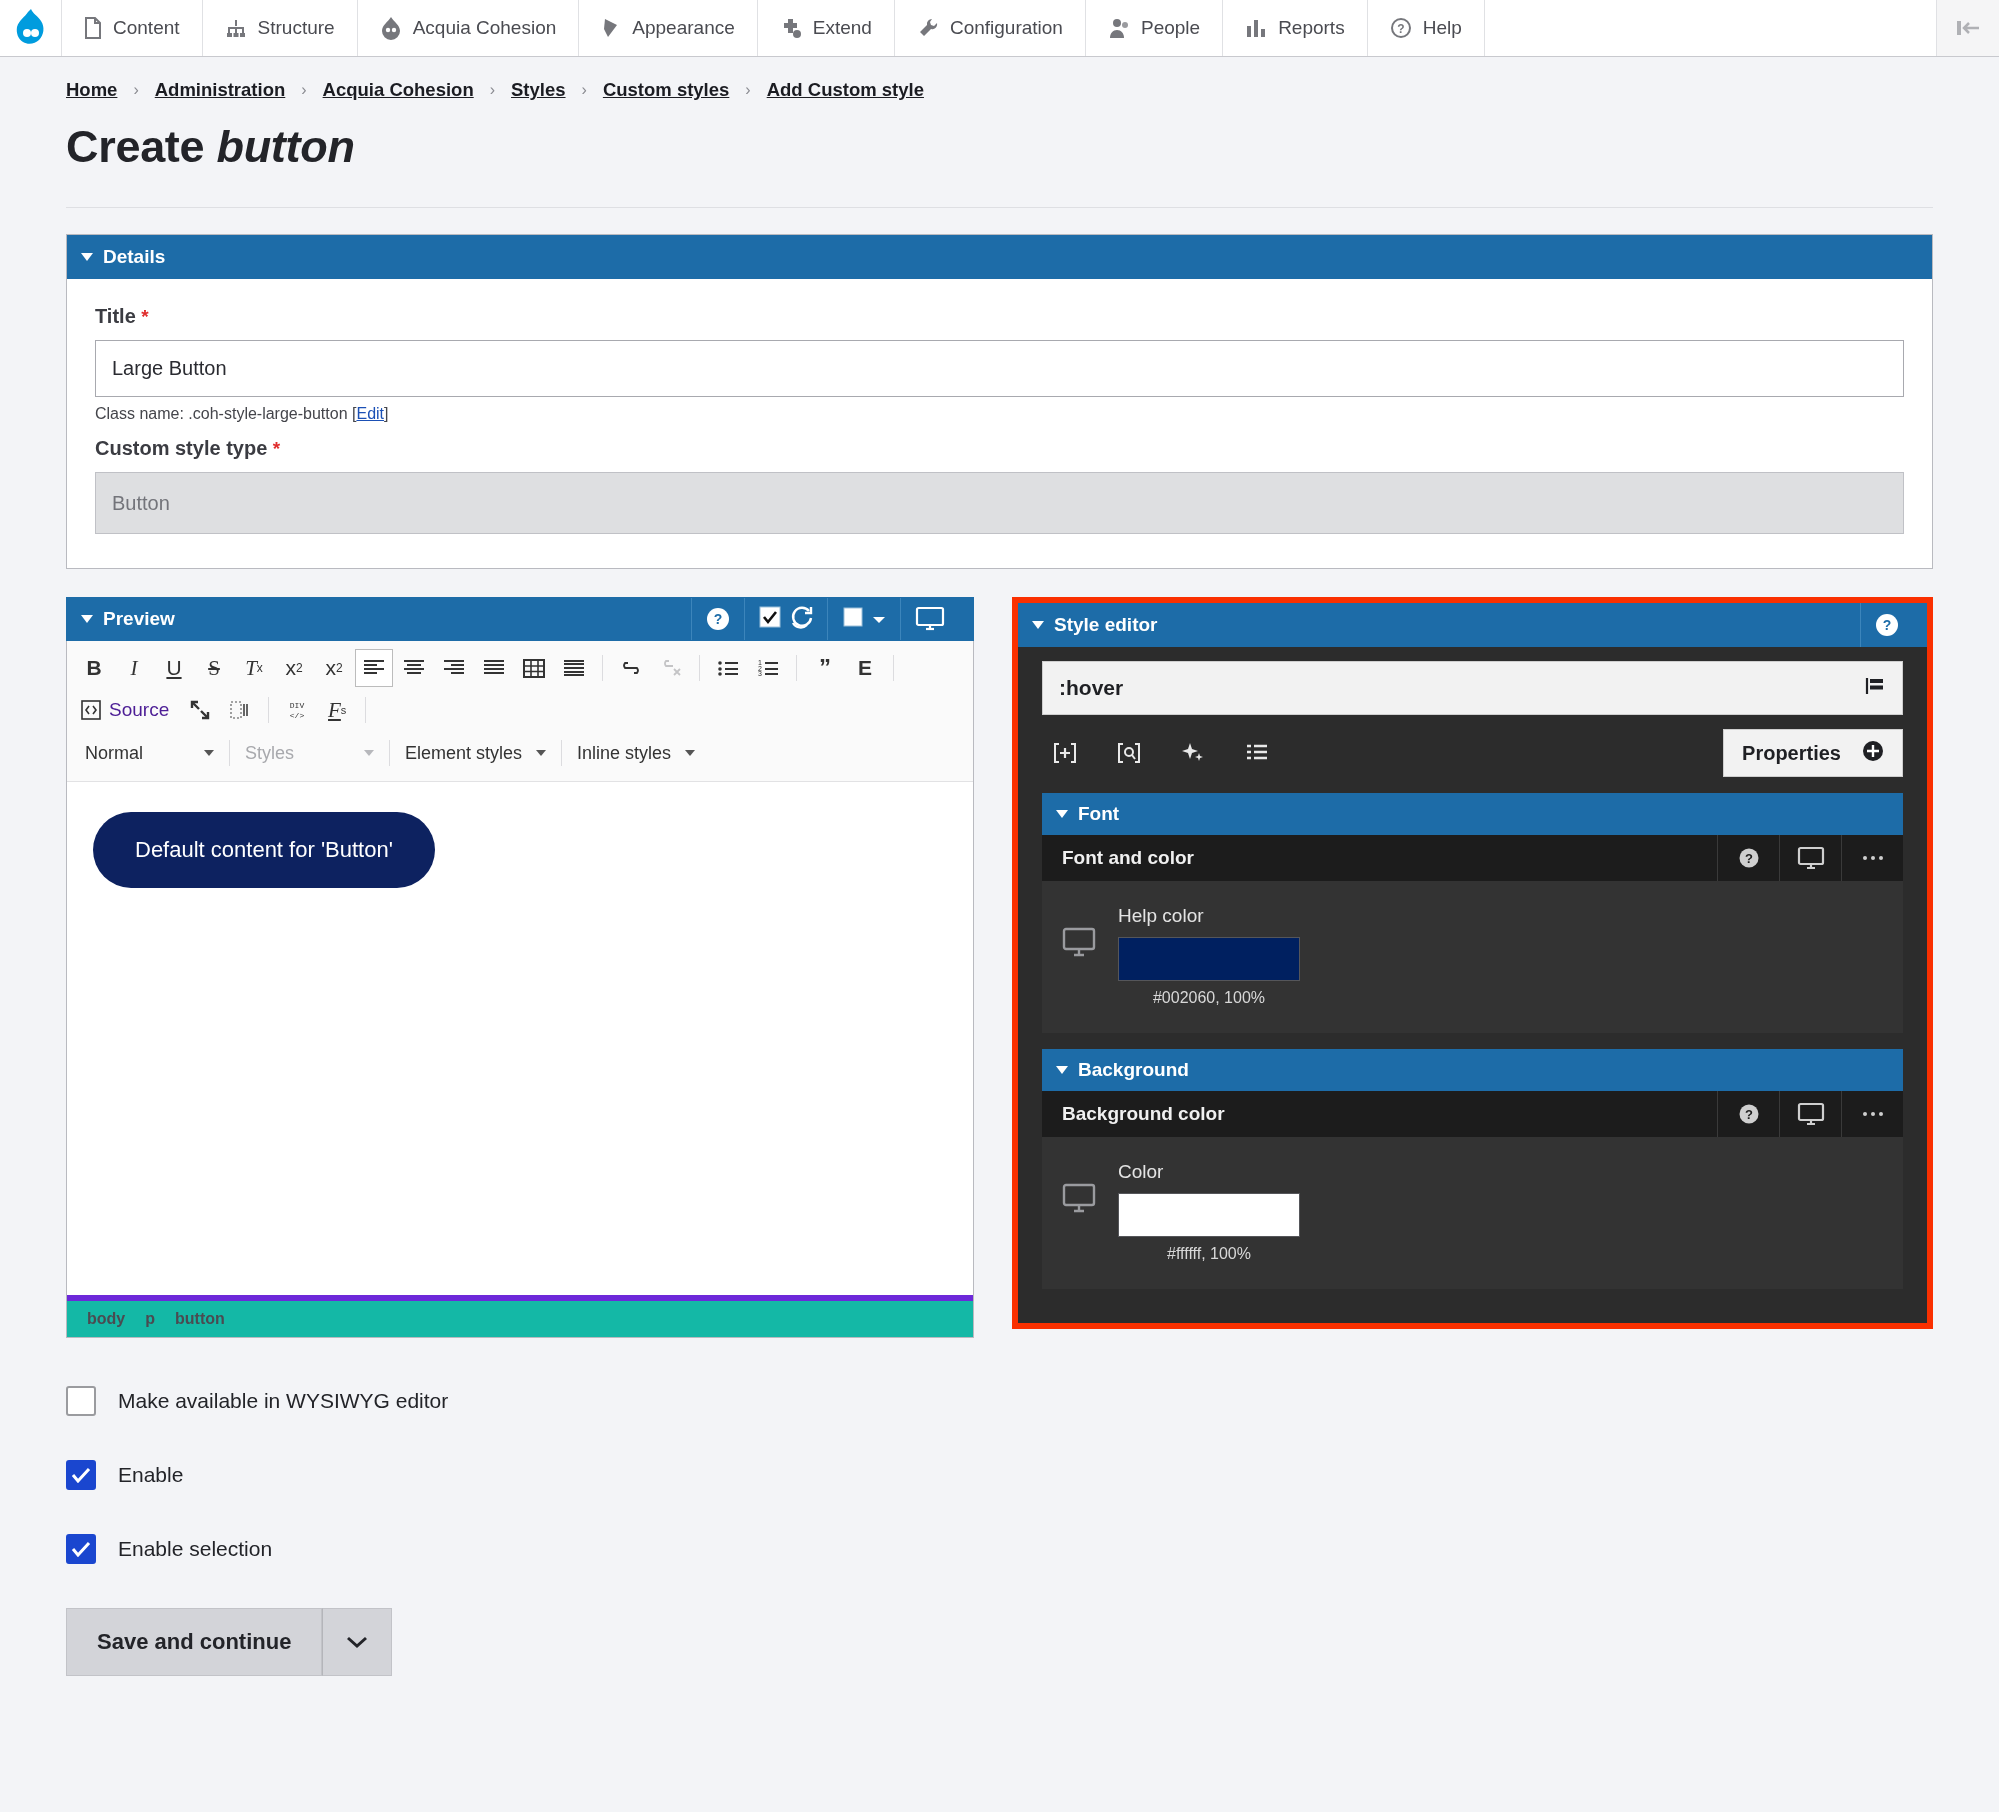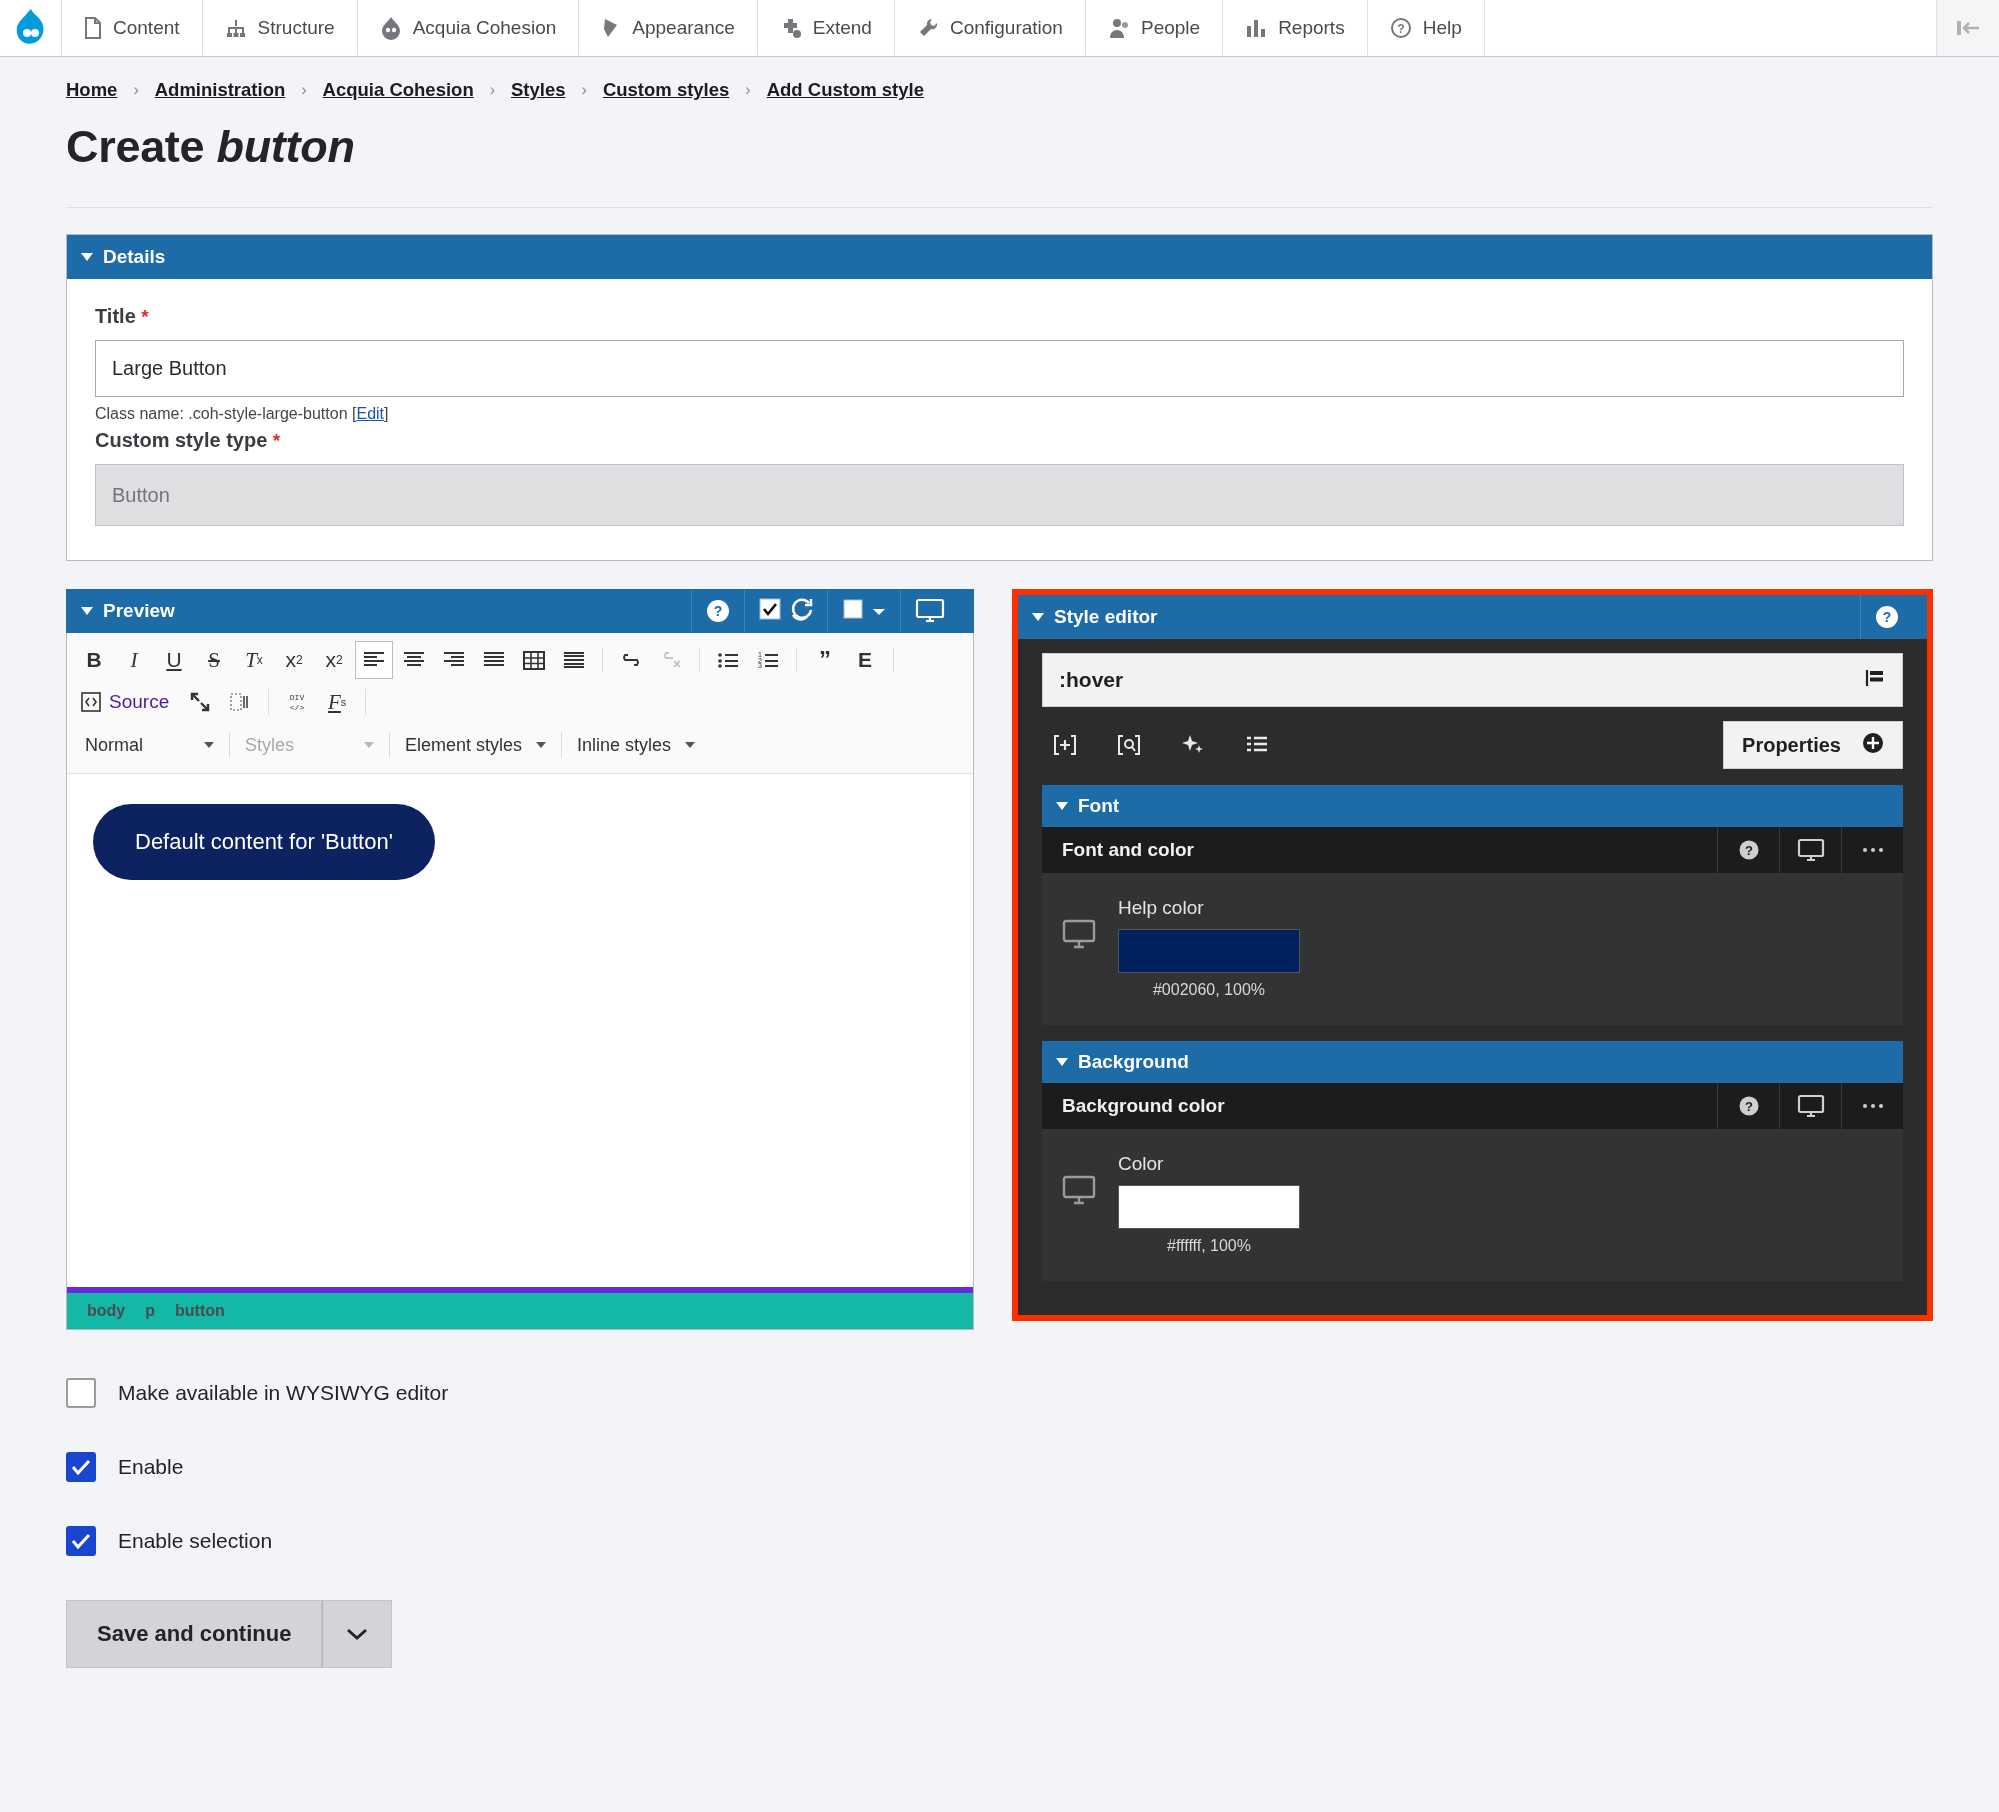--- a/index.html
+++ b/index.html
@@ -317,21 +317,21 @@
     </div>
     <div class="details-body">
       <div class="field-label">
         <span>Title</span>
         <span class="req">*</span>
       </div>
       <input class="text-input" type="text" value="Large Button" style="">
       <div class="field-desc">
         <span>Class name: .coh-style-large-button [</span><a href="#">Edit</a><span>]</span>
       </div>
-      <div class="field-label" style="margin-top:6px">
+      <div class="field-label" style="margin-top:14px">
         <span>Custom style type</span>
         <span class="req">*</span>
       </div>
       <div class="select-disabled">
         <span>Button</span>
       </div>
     </div>
   </div>
 </div>
 

